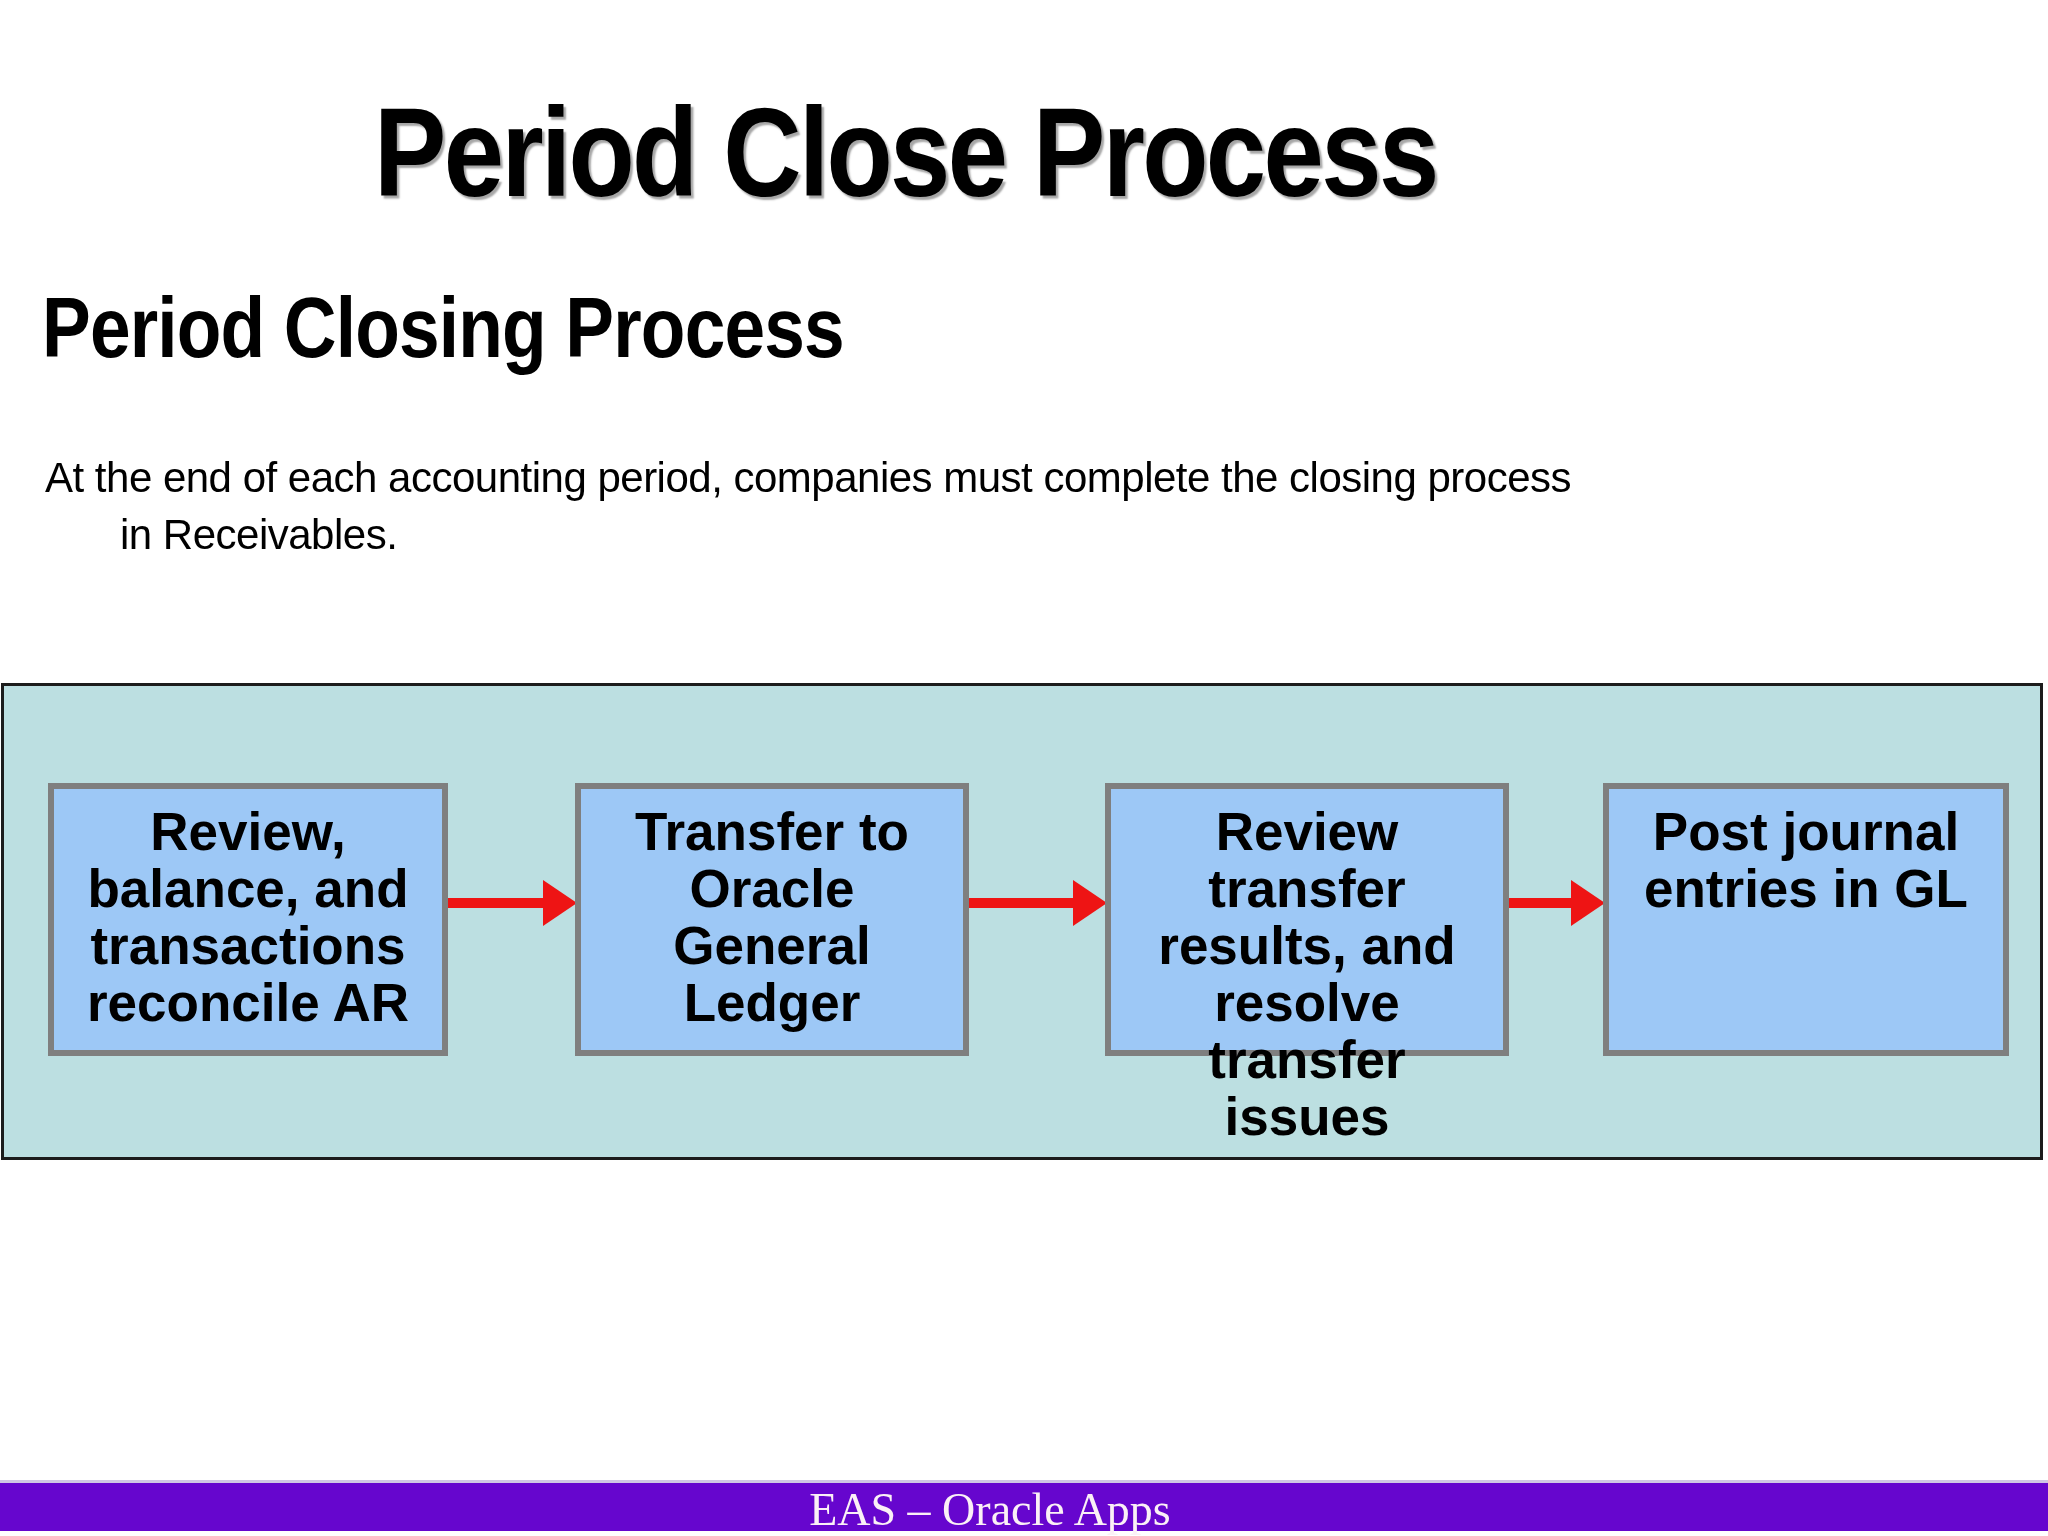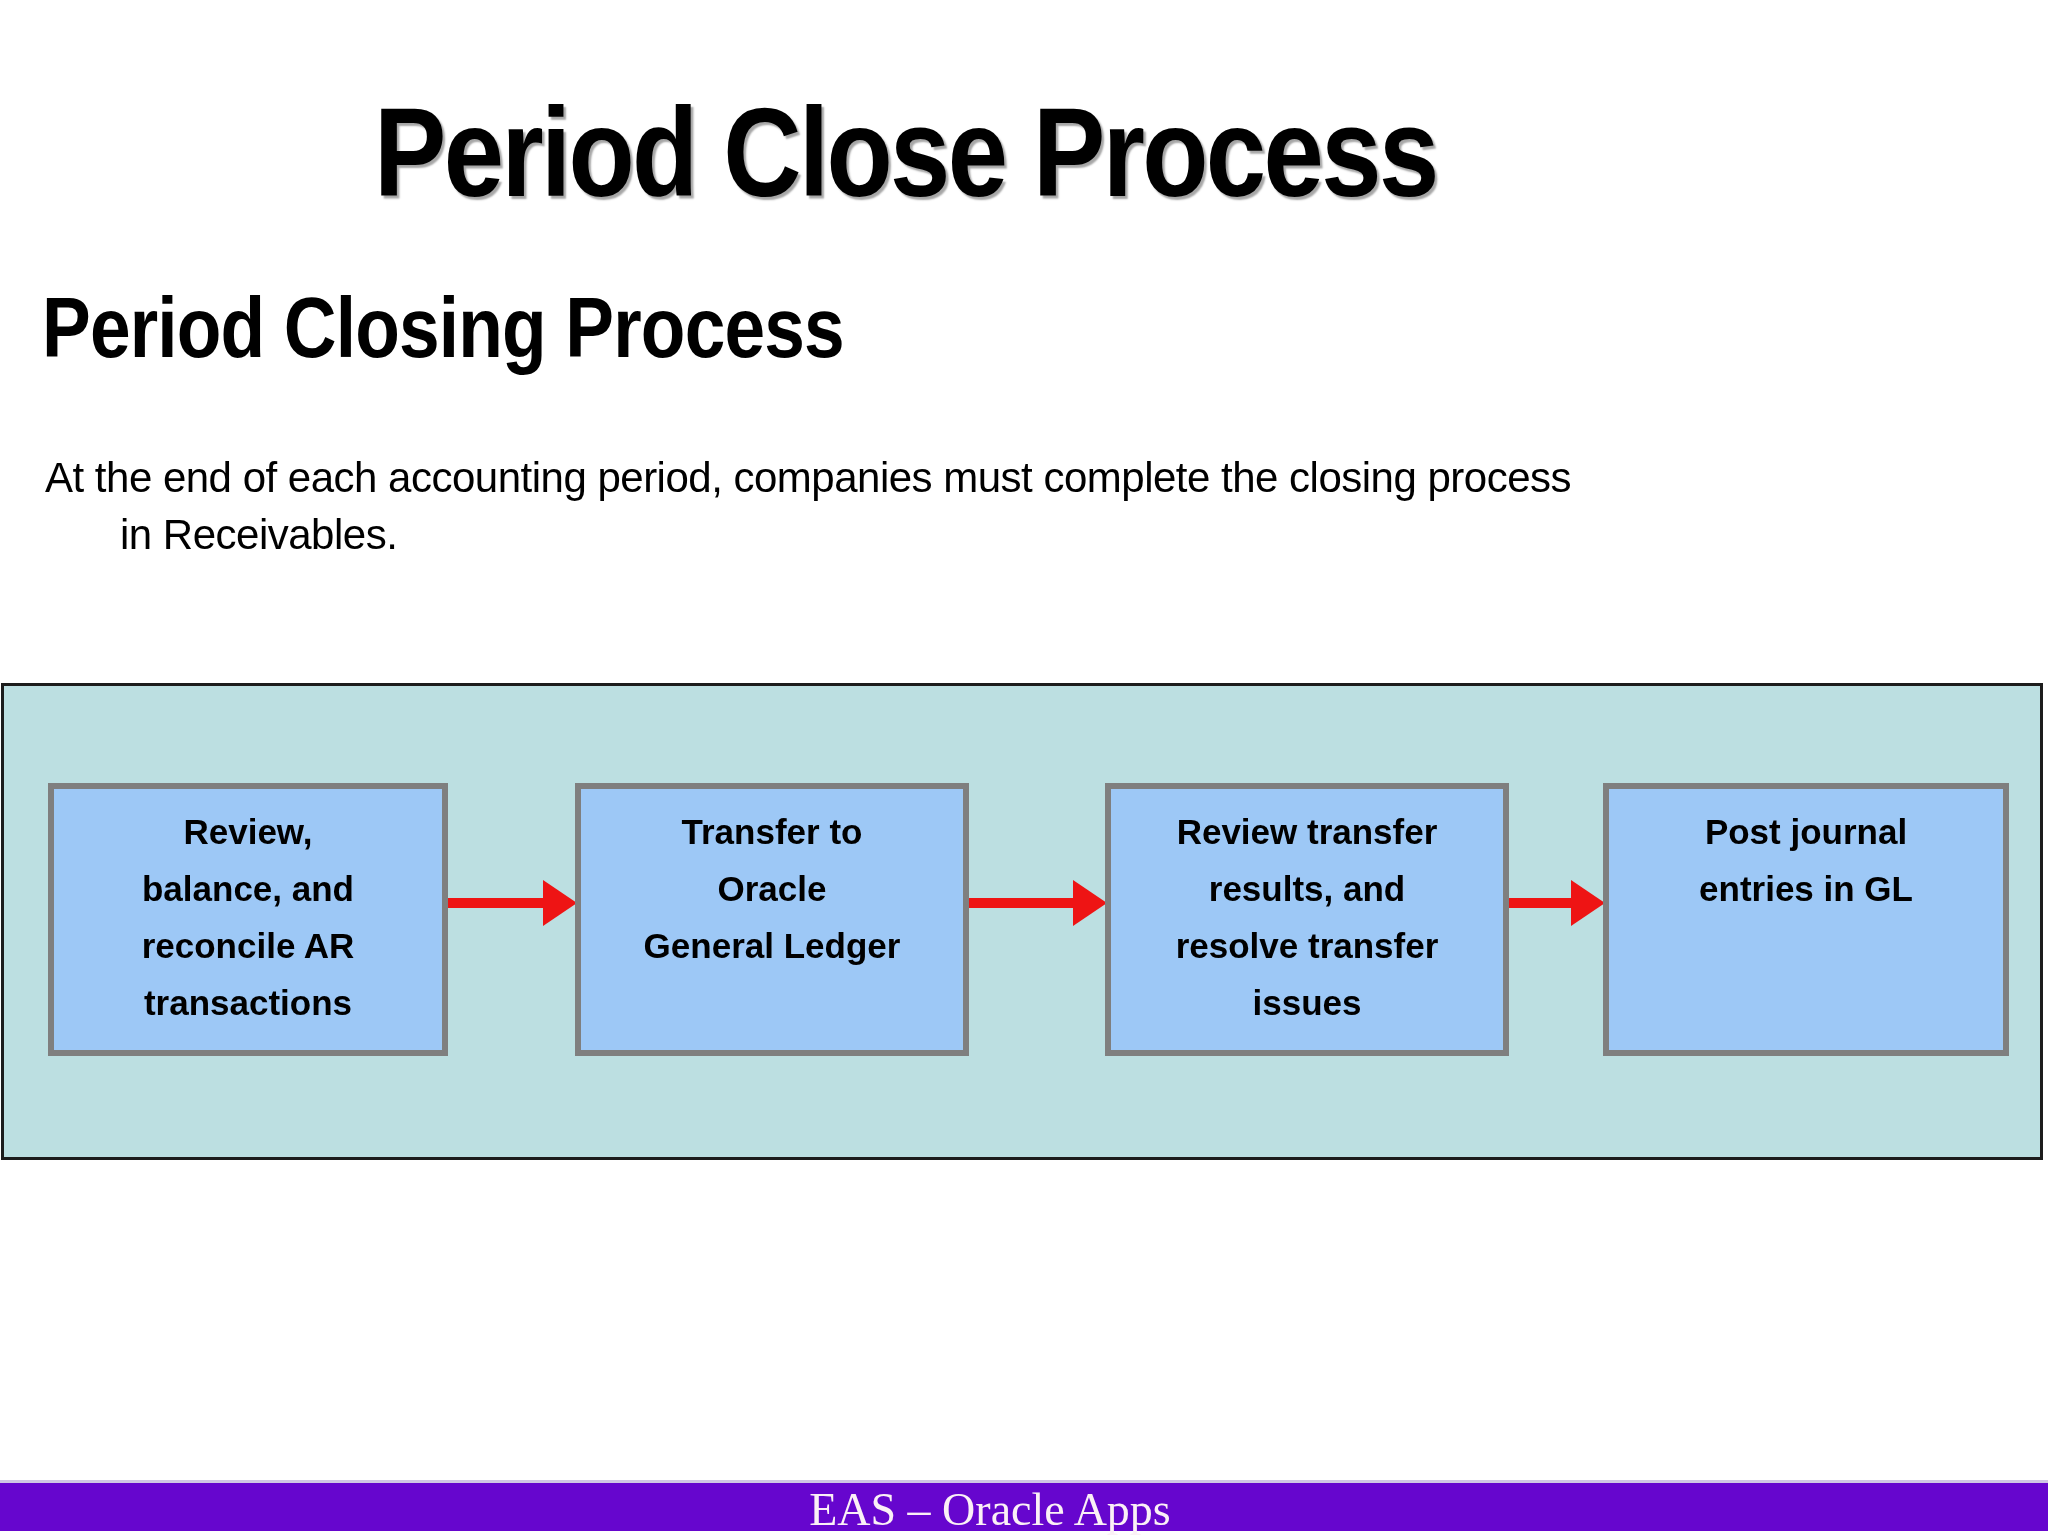--- a/index.html
+++ b/index.html
@@ -43,21 +43,21 @@
     background:var(--panel_bg);
     border:3px solid var(--panel_border);
   }
   .flow-box{
     position:absolute;top:97px;height:273px;
     box-sizing:border-box;
     background:var(--box_bg);
     border:6px solid var(--box_border);
     display:flex;flex-direction:column;align-items:center;
     padding-top:14px;
-    font-size:35px;font-weight:bold;line-height:57px;
+    font-size:53px;font-weight:bold;line-height:57px;
     text-align:center;
   }
   #flow-box-1{left:44px;width:400px;}
   #flow-box-2{left:571px;width:394px;align-items:center;}
   #flow-box-3{left:1101px;width:404px;}
   #flow-box-4{left:1599px;width:406px;}
 
   .flow-arrow{position:absolute;top:194px;height:46px;}
   #flow-arrow-1{left:444px;width:129px;}
   #flow-arrow-2{left:965px;width:138px;}
@@ -97,22 +97,22 @@
 <div class="abs" id="slide-body">
     <div class="line">At the end of each accounting period, companies must complete the closing process</div>
     <div class="line">in Receivables.</div>
   </div>
 
 <div class="abs" id="flow-panel">
 
   <div class="flow-box" id="flow-box-1">
       <div class="line">Review,</div>
       <div class="line">balance, and</div>
+      <div class="line">transactions</div>
       <div class="line">reconcile AR</div>
-      <div class="line">transactions</div>
     </div>
 
   <div class="flow-arrow" id="flow-arrow-1">
     <div class="shaft"></div>
     <div class="head"></div>
   </div>
 
   <div class="flow-box" id="flow-box-2">
       <div class="line">Transfer to</div>
       <div class="line">Oracle</div>

